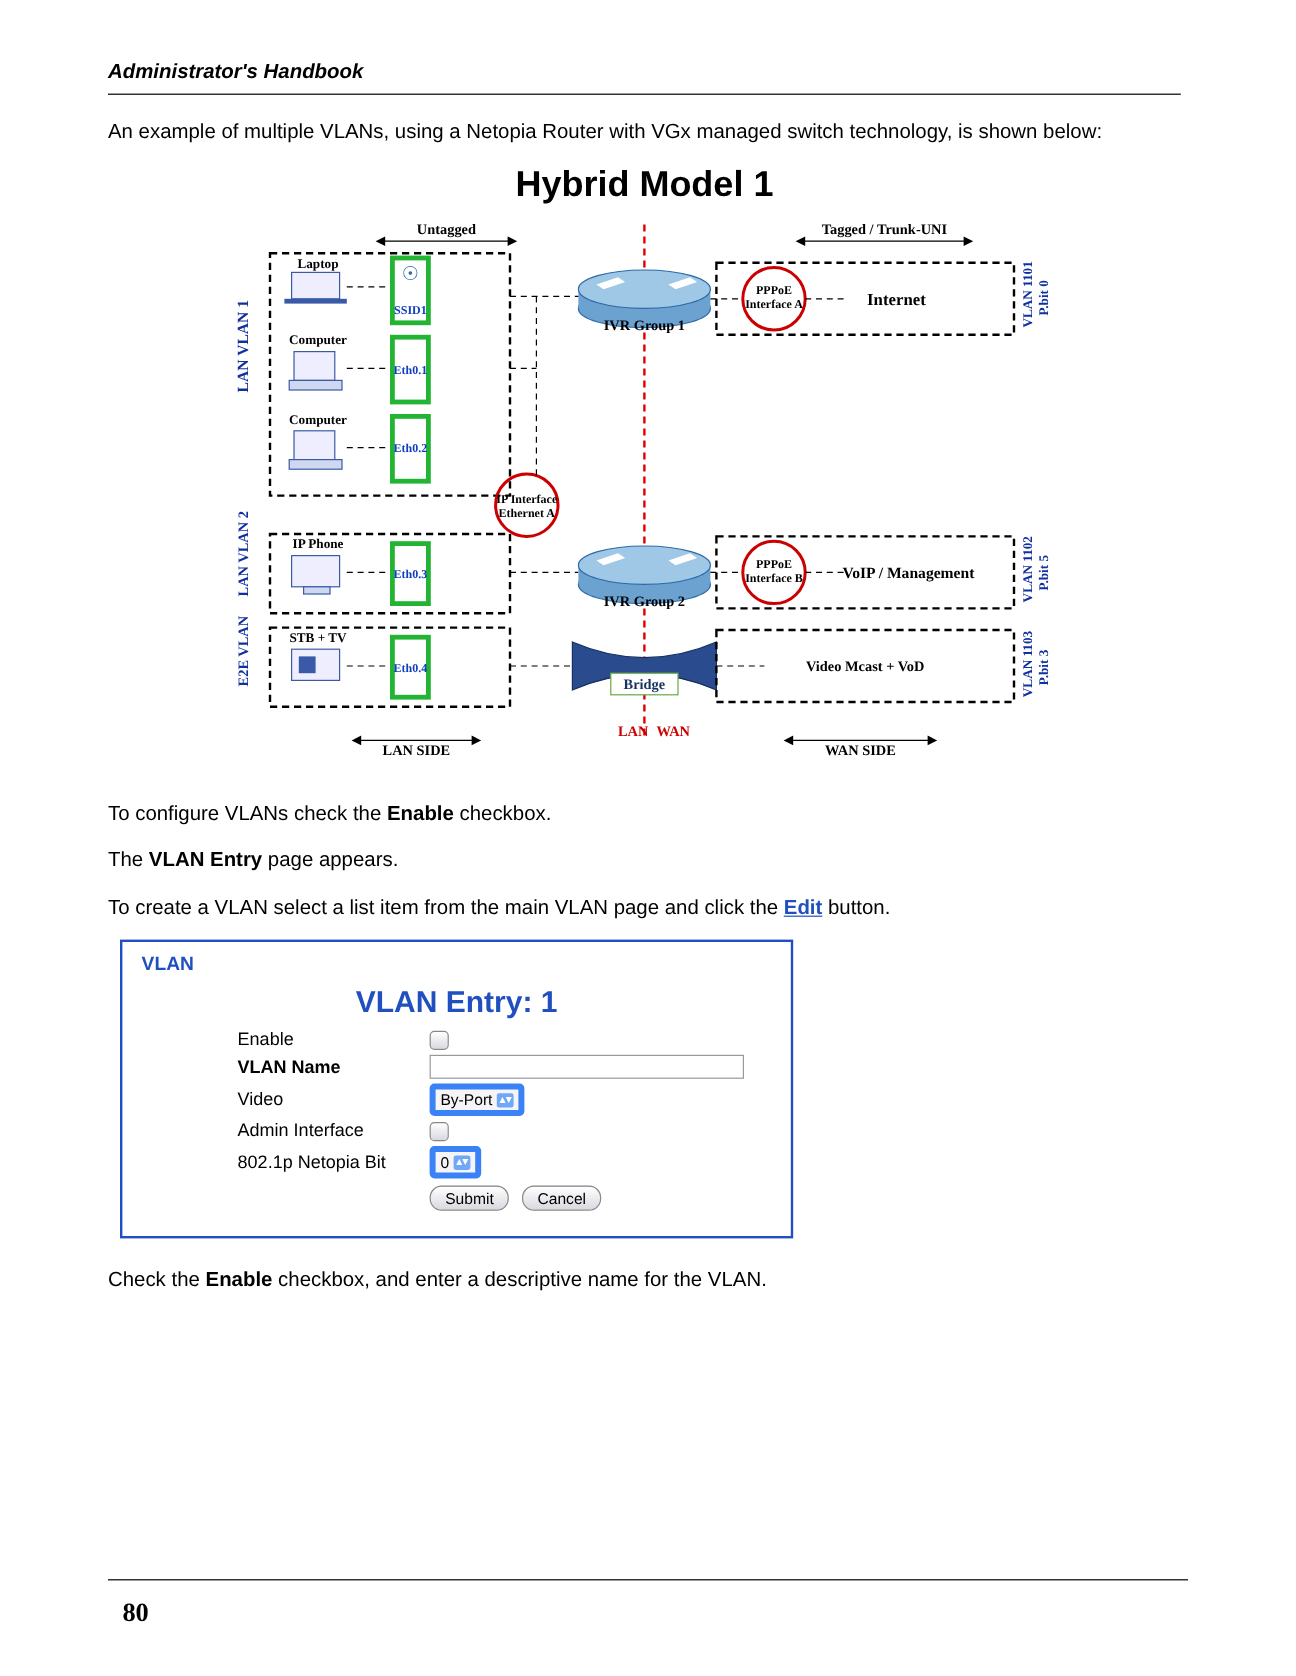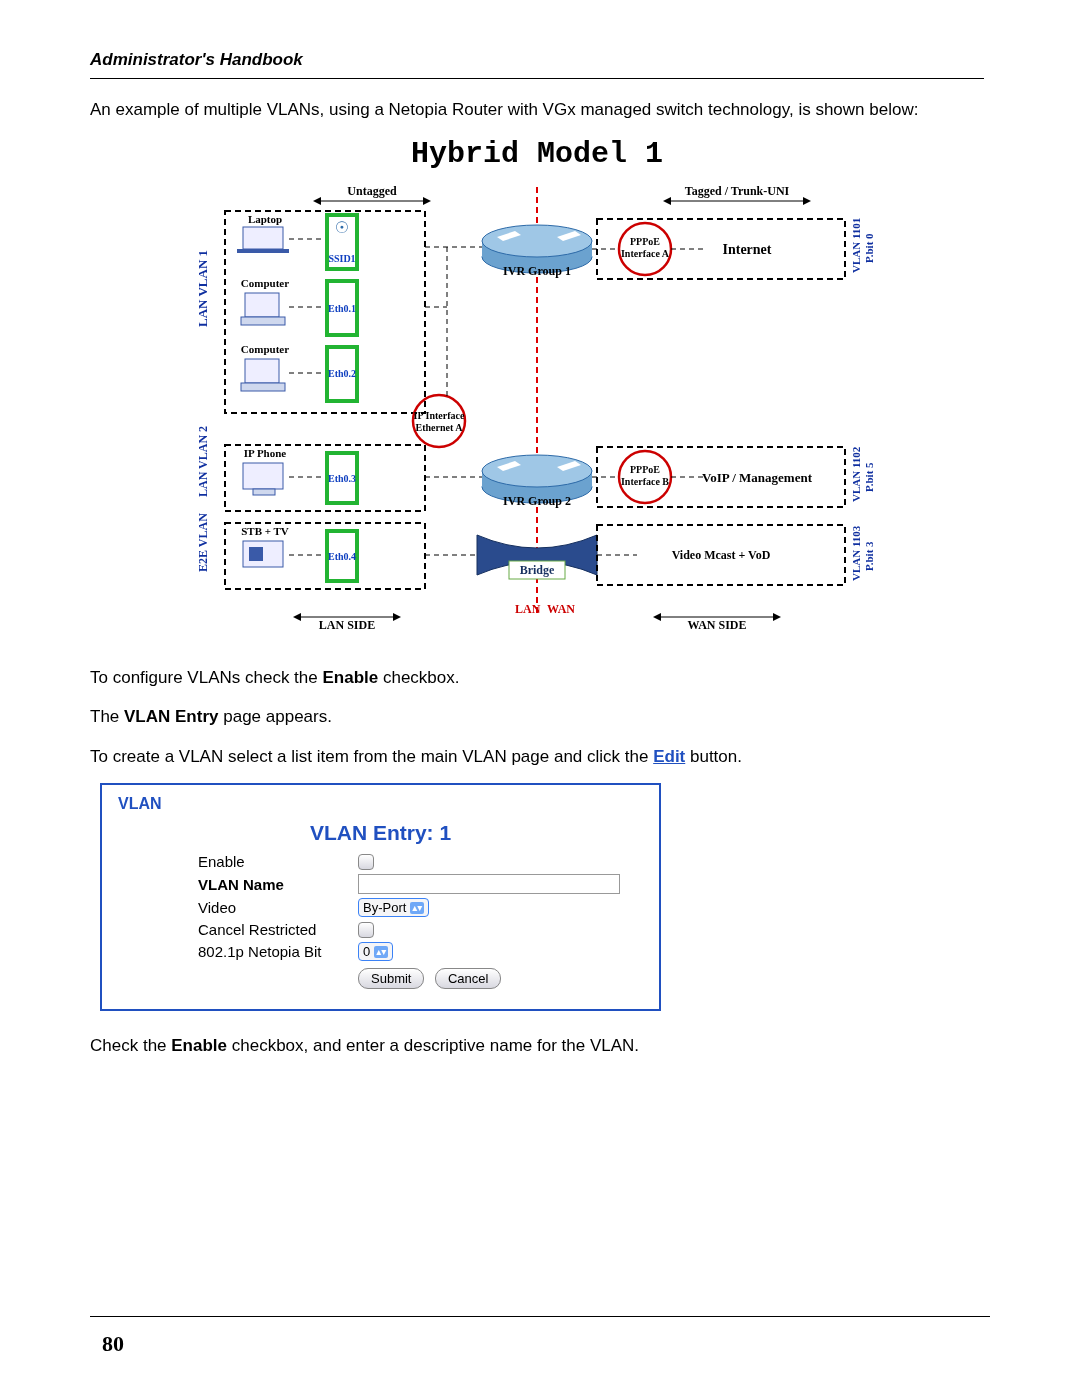--- a/index.html
+++ b/index.html
@@ -2,29 +2,29 @@
 <html><head>
 <meta charset="utf-8">
 <style>
   html,body{margin:0;padding:0;background:#fff;font-family:Arial,Helvetica,sans-serif;color:#000;}
   .page{width:1080px;min-height:1397px;margin:0 auto;position:relative;padding:50px 96px 40px 90px;box-sizing:border-box;}
   .header{font-style:italic;font-weight:bold;font-size:17px;margin-bottom:8px;}
   hr.rule{border:none;border-top:1.5px solid #000;margin:0 0 18px 0;}
   .body-text{font-size:17px;line-height:1.5;text-align:justify;margin-bottom:14px;}
   .edit-link{color:#2050c0;font-weight:bold;text-decoration:underline;}
   .bold{font-weight:bold;}
-  .diagram-title{text-align:center;font-weight:bold;font-size:30px;font-family:Liberation Mono, monospace;margin-top:6px;}
+  .diagram-title{text-align:center;font-weight:bold;font-size:30px;font-family:Liberation Sans, sans-serif;margin-top:6px;}
   .diagram{width:680px;margin:6px auto 18px auto;font-family:'Times New Roman',serif;font-size:12px;position:relative;}
   .diag-svg{width:680px;height:470px;display:block;}
   .vlan-panel{border:2px solid #2050c0;width:525px;margin:10px 0 22px 10px;padding:10px 16px 22px 16px;}
   .vlan-title{color:#2050c0;font-weight:bold;font-size:16px;margin-bottom:8px;}
-  .vlan-subtitle{color:#2050c0;font-weight:bold;font-size:21px;text-align:center;margin-bottom:8px;}
+  .vlan-subtitle{color:#2050c0;font-weight:bold;font-size:25px;text-align:center;margin-bottom:8px;}
   .form-row{display:flex;align-items:center;margin:4px 0 4px 80px;font-size:15px;}
   .form-label{width:160px;}
-  .aqua-select{border:1px solid #3b82f6;border-radius:4px;padding:1px 4px;background:#f5f5f7;font-size:13px;display:inline-flex;align-items:center;}
+  .aqua-select{border:5px solid #3b82f6;border-radius:4px;padding:1px 4px;background:#f5f5f7;font-size:13px;display:inline-flex;align-items:center;}
   .aqua-select .stepper{background:#6fa8f7;border-radius:2px;margin-left:4px;font-size:10px;color:#fff;padding:0 2px;line-height:12px;}
   .aqua-input{border:1px solid #999;height:18px;width:260px;background:#fff;}
   .aqua-check{width:14px;height:14px;border:1px solid #888;border-radius:4px;background:linear-gradient(#fff,#d8d8e0);display:inline-block;}
   .aqua-btn{border:1px solid #888;border-radius:10px;padding:2px 12px;background:linear-gradient(#fff,#d8d8e0);font-size:13px;margin-right:6px;}
   .buttons-row{margin:8px 0 0 240px;}
   .pnum{position:absolute;bottom:40px;left:102px;font-family:'Times New Roman',serif;font-size:22px;font-weight:bold;}
   hr.foot{position:absolute;bottom:72px;left:90px;right:90px;border:none;border-top:1.5px solid #000;}
 </style>
 </head>
 <body>
@@ -183,21 +183,21 @@
       <span class="aqua-input"></span>
     </div>
     <div class="form-row">
       <span class="form-label">Video</span>
       <span class="aqua-select">
           <span>By-Port</span>
           <span class="stepper">▴▾</span>
         </span>
     </div>
     <div class="form-row">
-      <span class="form-label">Cancel Restricted</span>
+      <span class="form-label">Admin Interface</span>
       <span class="aqua-check"></span>
     </div>
     <div class="form-row">
       <span class="form-label">802.1p Netopia Bit</span>
       <span class="aqua-select">
           <span>0</span>
           <span class="stepper">▴▾</span>
         </span>
     </div>
     <div class="buttons-row">

